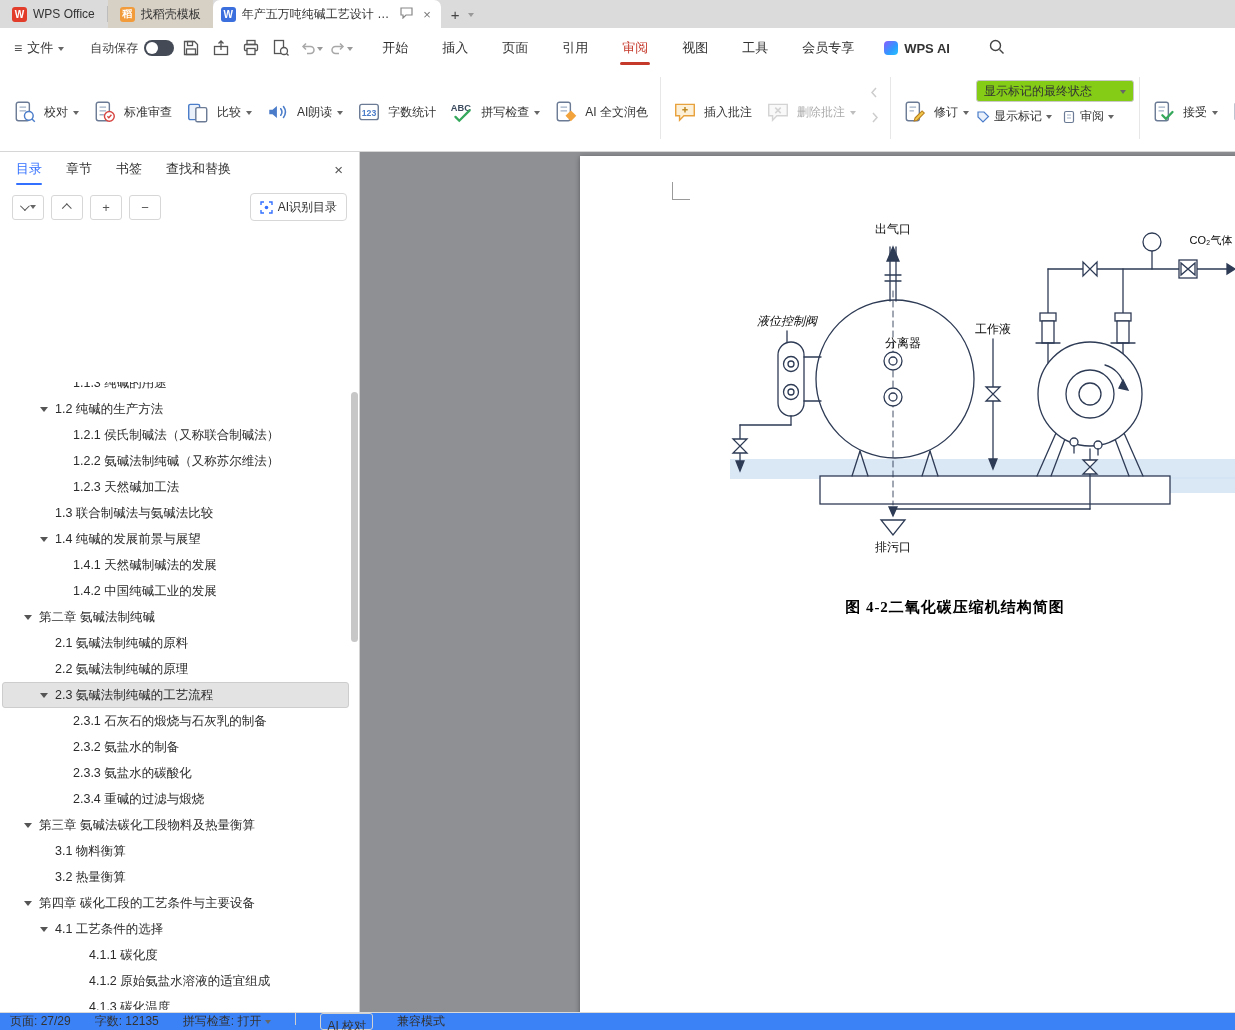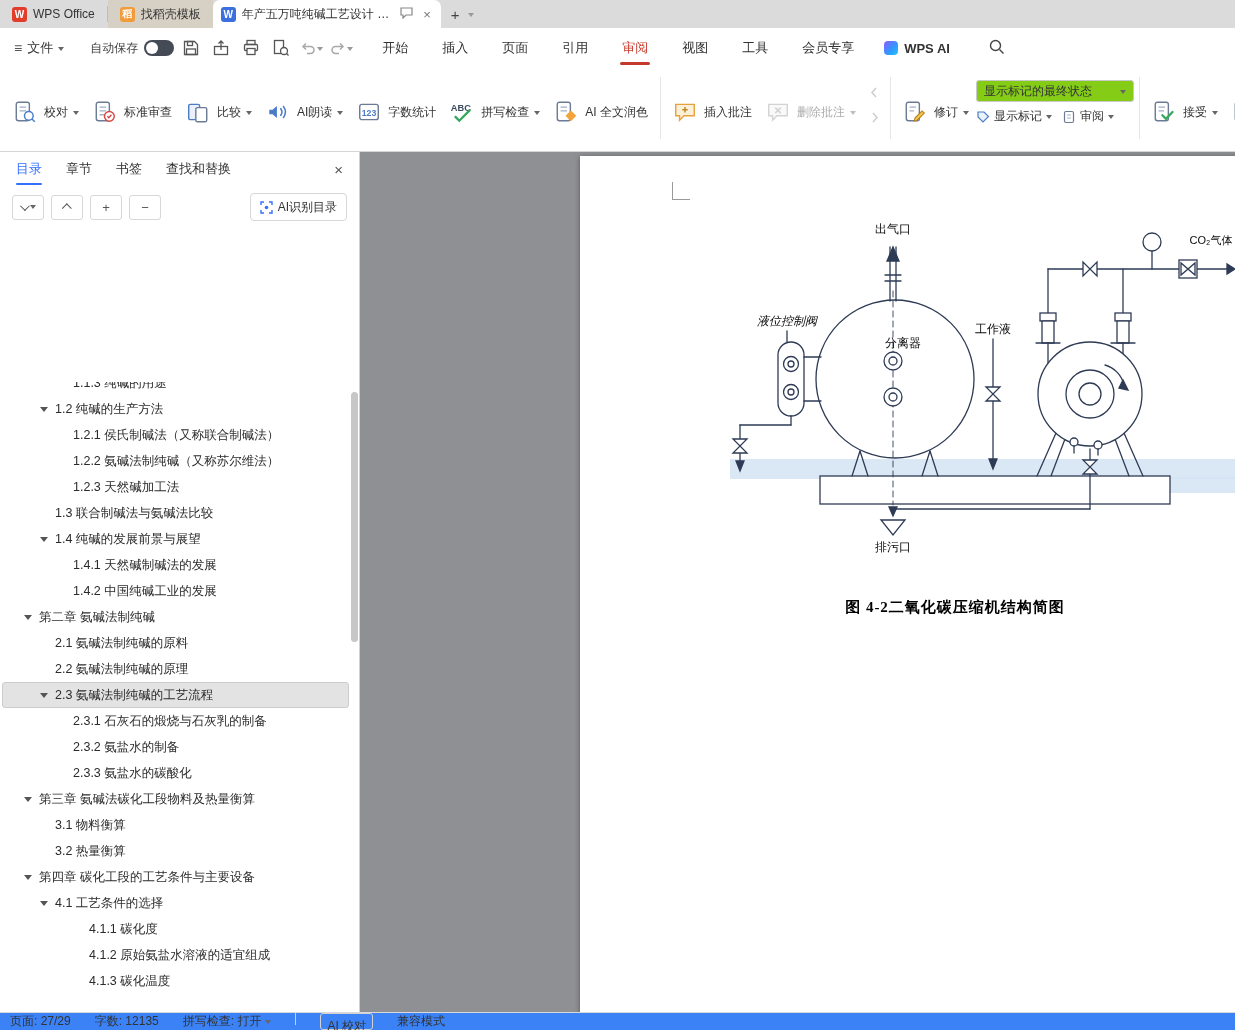--- a/index.html
+++ b/index.html
@@ -556,20 +556,23 @@
           </div>
         <div class="toc-row lv2">
             <span>2.3.1 石灰石的煅烧与石灰乳的制备</span>
           </div>
         <div class="toc-row lv2">
             <span>2.3.2 氨盐水的制备</span>
           </div>
         <div class="toc-row lv2">
             <span>2.3.3 氨盐水的碳酸化</span>
           </div>
+        <div class="toc-row lv2">
+            <span>2.3.4 重碱的过滤与煅烧</span>
+          </div>
         <div class="toc-row lv0">
             <span class="tri"></span>
             <span>第三章 氨碱法碳化工段物料及热量衡算</span>
           </div>
         <div class="toc-row lv1">
             <span>3.1 物料衡算</span>
           </div>
         <div class="toc-row lv1">
             <span>3.2 热量衡算</span>
           </div>

